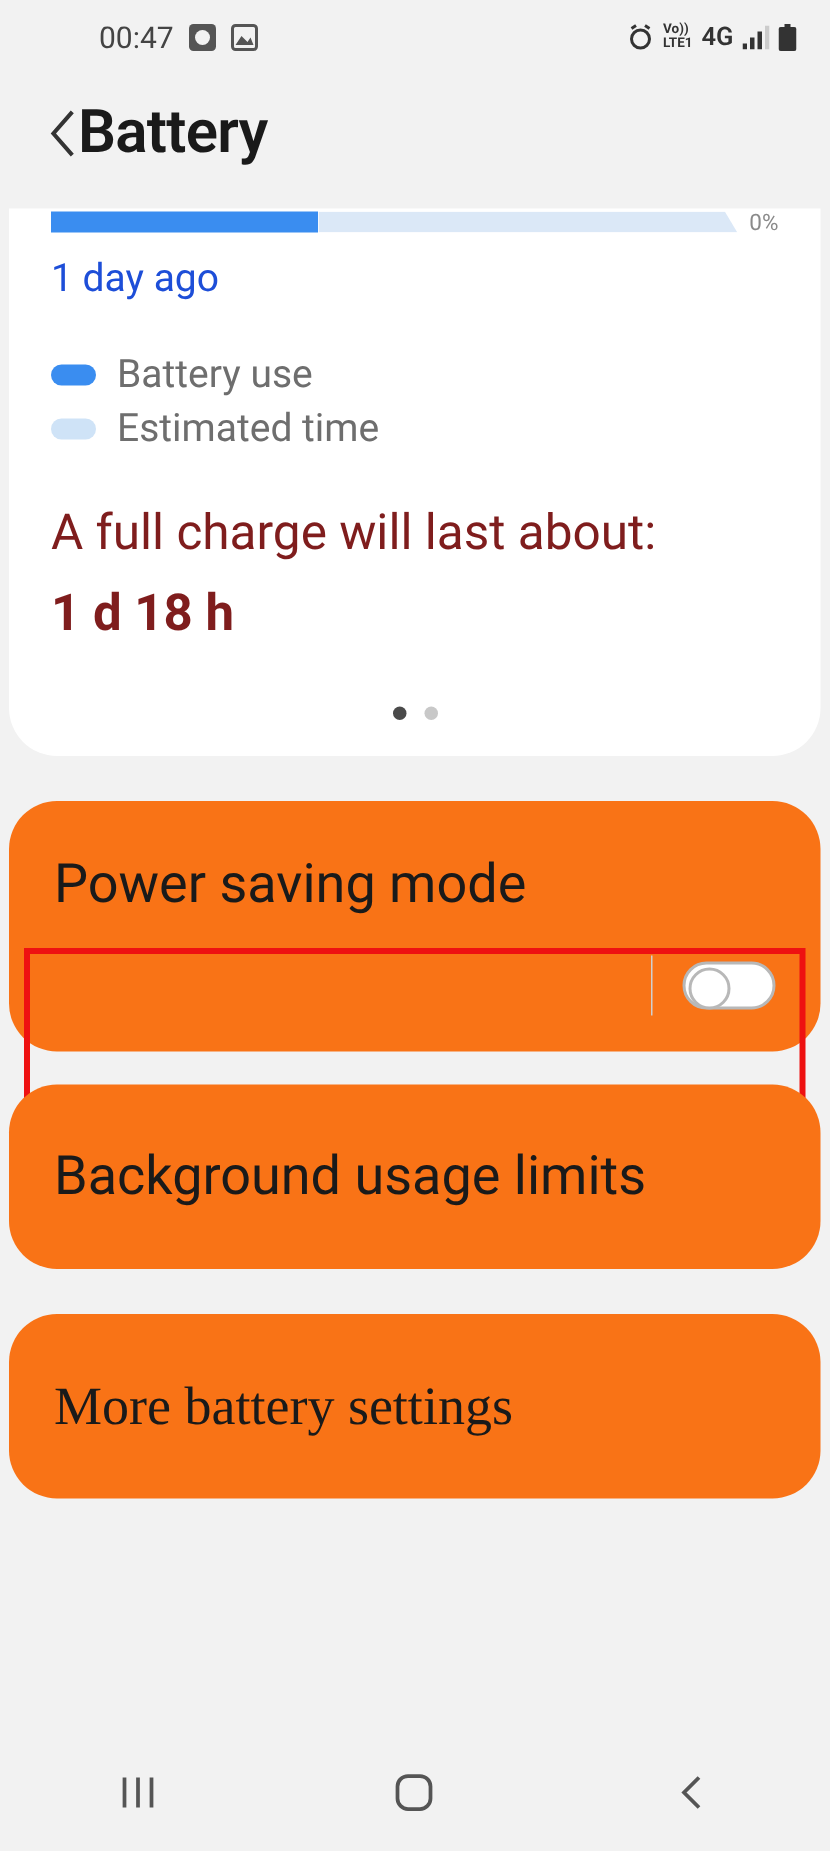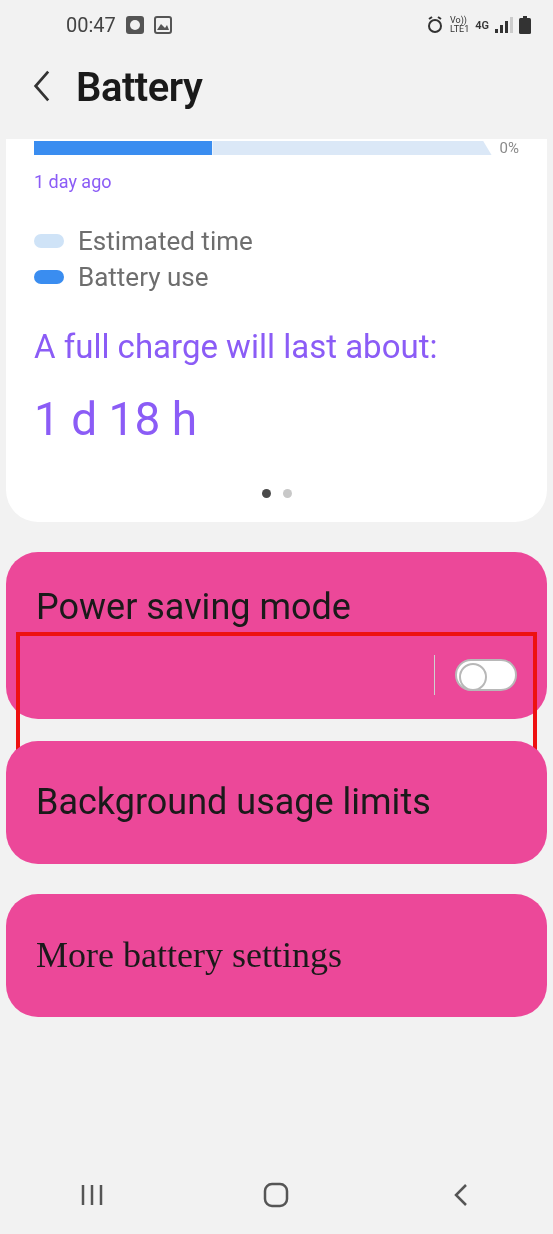--- a/index.html
+++ b/index.html
@@ -27,23 +27,22 @@
     display: flex;
     align-items: center;
     gap: 10px;
   }
   .status-right { gap: 6px; font-size: 13px; }
   .status-icon { display: inline-flex; }
 
   
   .header {
     display: flex;
-    align-items: center;
+    align-items: flex-end;
     padding: 20px 18px 26px 30px;
-    gap: 24px;
   }
   .back-chevron svg { width: 22px; height: 36px; }
   .header-title {
     font-size: 40px;
     font-weight: 600;
     letter-spacing: -0.5px;
   }
 
   
   .card {
@@ -85,22 +84,22 @@
   .bar-zero {
     font-size: 15px;
     color: #8a8a8a;
     margin-left: 8px;
     align-self: flex-start;
   }
   .time-row {
     display: flex;
     justify-content: space-between;
     margin-top: 14px;
-    font-size: 18px;
-    color: #8b5cf6;
+    font-size: 26px;
+    color: #1d4ed8;
   }
 
   .legend { margin-top: 34px; }
   .legend-item {
     display: flex;
     align-items: center;
     gap: 14px;
     font-size: 26px;
     color: #6e6e6e;
     margin-bottom: 6px;
@@ -110,40 +109,40 @@
     height: 14px;
     border-radius: 8px;
   }
   .sw-use { background: #3a8df0; }
   .sw-est { background: #cfe3f7; }
 
   .full-charge {
     margin-top: 34px;
     font-size: 33px;
     line-height: 1.25;
-    color: #8b5cf6;
+    color: #7f1d1d;
   }
   .full-charge-value {
-    margin-top: 24px;
-    font-size: 46px;
-    font-weight: 400;
+    margin-top: 12px;
+    font-size: 34px;
+    font-weight: 700;
   }
 
   .pager {
     display: flex;
     justify-content: center;
     gap: 12px;
     margin-top: 40px;
   }
   .dot { width: 9px; height: 9px; border-radius: 50%; background: #c8c8c8; }
   .dot.active { background: #4a4a4a; }
 
   
   .row-card {
-    background: #ec4899;
+    background: #f97316;
     border-radius: 32px;
     margin: 30px 6px 0 6px;
     padding: 34px 30px 30px 30px;
     position: relative;
   }
   .row-title {
     font-size: 36px;
     font-weight: 400;
     line-height: 1.2;
   }
@@ -233,23 +232,23 @@
     </span>
   </div>
   <div class="status-right">
     <span class="status-icon">
       <svg width="18" height="18" viewBox="0 0 18 18">
           <circle cx="9" cy="10" r="6" fill="none" stroke="#333" stroke-width="2"></circle>
           <line x1="3" y1="3" x2="6" y2="1" stroke="#333" stroke-width="2"></line>
           <line x1="15" y1="3" x2="12" y2="1" stroke="#333" stroke-width="2"></line>
         </svg>
     </span>
-    <span style="font-size:9px;line-height:9px;white-space:pre;color:#333;font-weight:400">Vo))
+    <span style="font-size:9px;line-height:9px;white-space:pre;color:#333;font-weight:700">Vo))
 LTE1</span>
-    <span style="font-size:11px;color:#333;font-weight:600">4G</span>
+    <span style="font-size:17px;color:#333;font-weight:600">4G</span>
     <span class="status-icon">
       <svg width="18" height="16" viewBox="0 0 18 16">
           <rect x="0" y="12" width="3" height="4" fill="#333"></rect>
           <rect x="5" y="8" width="3" height="8" fill="#333"></rect>
           <rect x="10" y="4" width="3" height="12" fill="#333"></rect>
           <rect x="15" y="0" width="3" height="16" fill="#ccc"></rect>
         </svg>
     </span>
     <span class="status-icon">
       <svg width="12" height="18" viewBox="0 0 12 18">
@@ -276,26 +275,26 @@
       <div class="bar-est"></div>
     </div>
     <span class="bar-zero">0%</span>
   </div>
   <div class="time-row">
     <span>1 day ago</span>
   </div>
 
   <div class="legend">
     <div class="legend-item">
+      <span class="legend-swatch sw-use"></span>
+      <span>Battery use</span>
+    </div>
+    <div class="legend-item">
       <span class="legend-swatch sw-est"></span>
       <span>Estimated time</span>
-    </div>
-    <div class="legend-item">
-      <span class="legend-swatch sw-use"></span>
-      <span>Battery use</span>
     </div>
   </div>
 
   <div class="full-charge">
     <div>A full charge will last about:</div>
     <div class="full-charge-value">1 d 18 h</div>
   </div>
 
   <div class="pager">
     <span class="dot active"></span>

